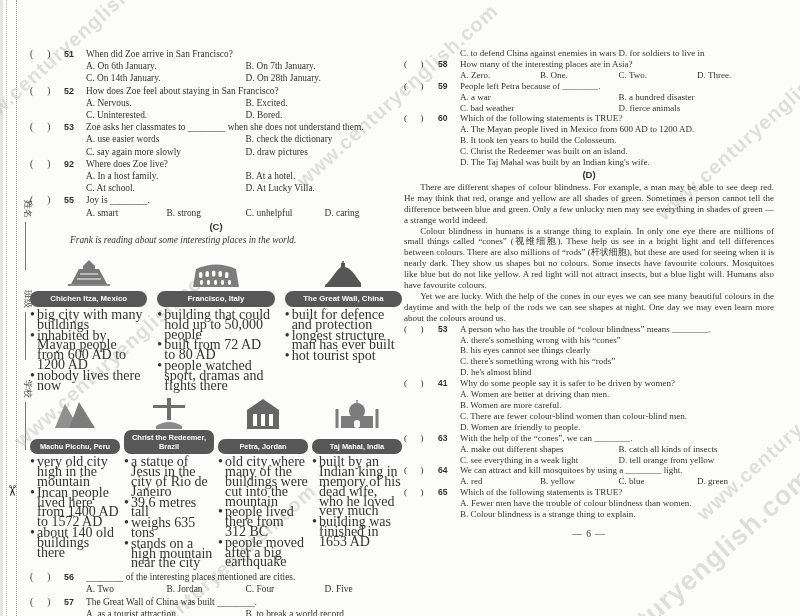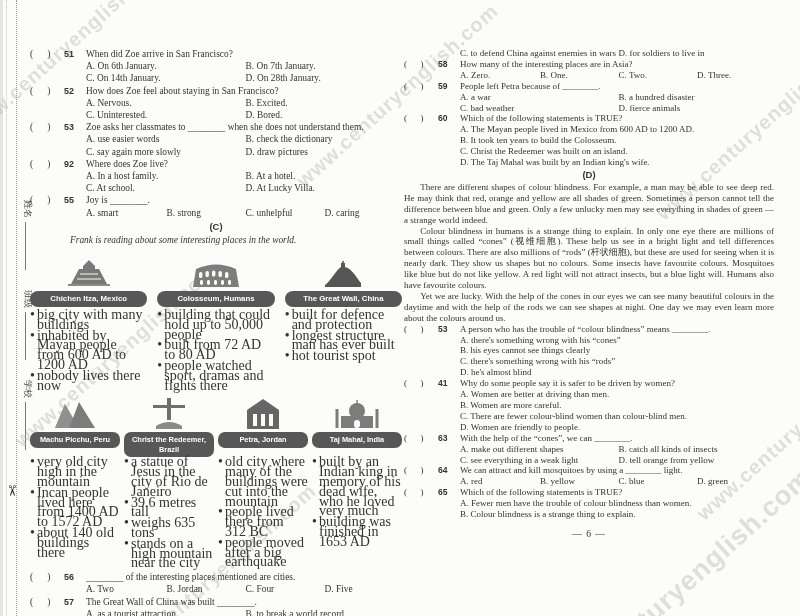--- a/index.html
+++ b/index.html
@@ -43,21 +43,21 @@
 
   .sec{text-align:center;font-weight:bold;font-family:"Liberation Sans",sans-serif;
        font-size:9.5px;margin:2px 0 1px}
   .intro{font-style:italic;margin:0 0 7px 40px}
 
   .places{display:flex;gap:10px;margin-top:2px}
   .places.row2{gap:4px;margin-top:5px}
   .place{flex:1;min-width:0}
   .pimg{height:36px;display:flex;align-items:flex-end;justify-content:center;margin-bottom:2px}
   .row2 .pimg{height:34px}
-  .tagwrap{display:flex;align-items:flex-start}
+  .tagwrap{display:flex;align-items:flex-end}
   .row2 .tagwrap{height:22px}
   .tag{width:100%;background:#575757;color:#fff;border-radius:9px;text-align:center;
        font-family:"Liberation Sans",sans-serif;font-weight:bold;font-size:7.8px;
        line-height:1.25;padding:3px 2px}
   .row2 .tag{font-size:7.4px;border-radius:7px}
   .blist{margin-top:3px;font-size:14px;line-height:9.8px}
   .blist div{padding-left:7px;position:relative;margin-bottom:1px}
   .blist div::before{content:"•";position:absolute;left:0;top:0}
 
   .para{text-indent:1.8em;text-align:justify}
@@ -198,21 +198,21 @@
             <rect x="35" y="13" width="3.4" height="6" rx="1.6"></rect>
             <rect x="10" y="21" width="3" height="5" rx="1.4"></rect>
               <rect x="17" y="21" width="3" height="5" rx="1.4"></rect>
             <rect x="24" y="21" width="3" height="5" rx="1.4"></rect>
               <rect x="31" y="21" width="3" height="5" rx="1.4"></rect>
             <rect x="38" y="21" width="3" height="5" rx="1.4"></rect>
           </g>
         </svg>
       </div>
       <div class="tagwrap">
-          <div class="tag">Colosseum, Humans</div>
+          <div class="tag">Francisco, Italy</div>
         </div>
       <div class="blist">
         <div>building that could hold up to 50,000 people</div>
         <div>built from 72 AD to 80 AD</div>
         <div>people watched sport, dramas and fights there</div>
       </div>
     </div>
     <div class="place">
       <div class="pimg">
         <svg width="40" height="34" viewBox="0 0 40 34">

